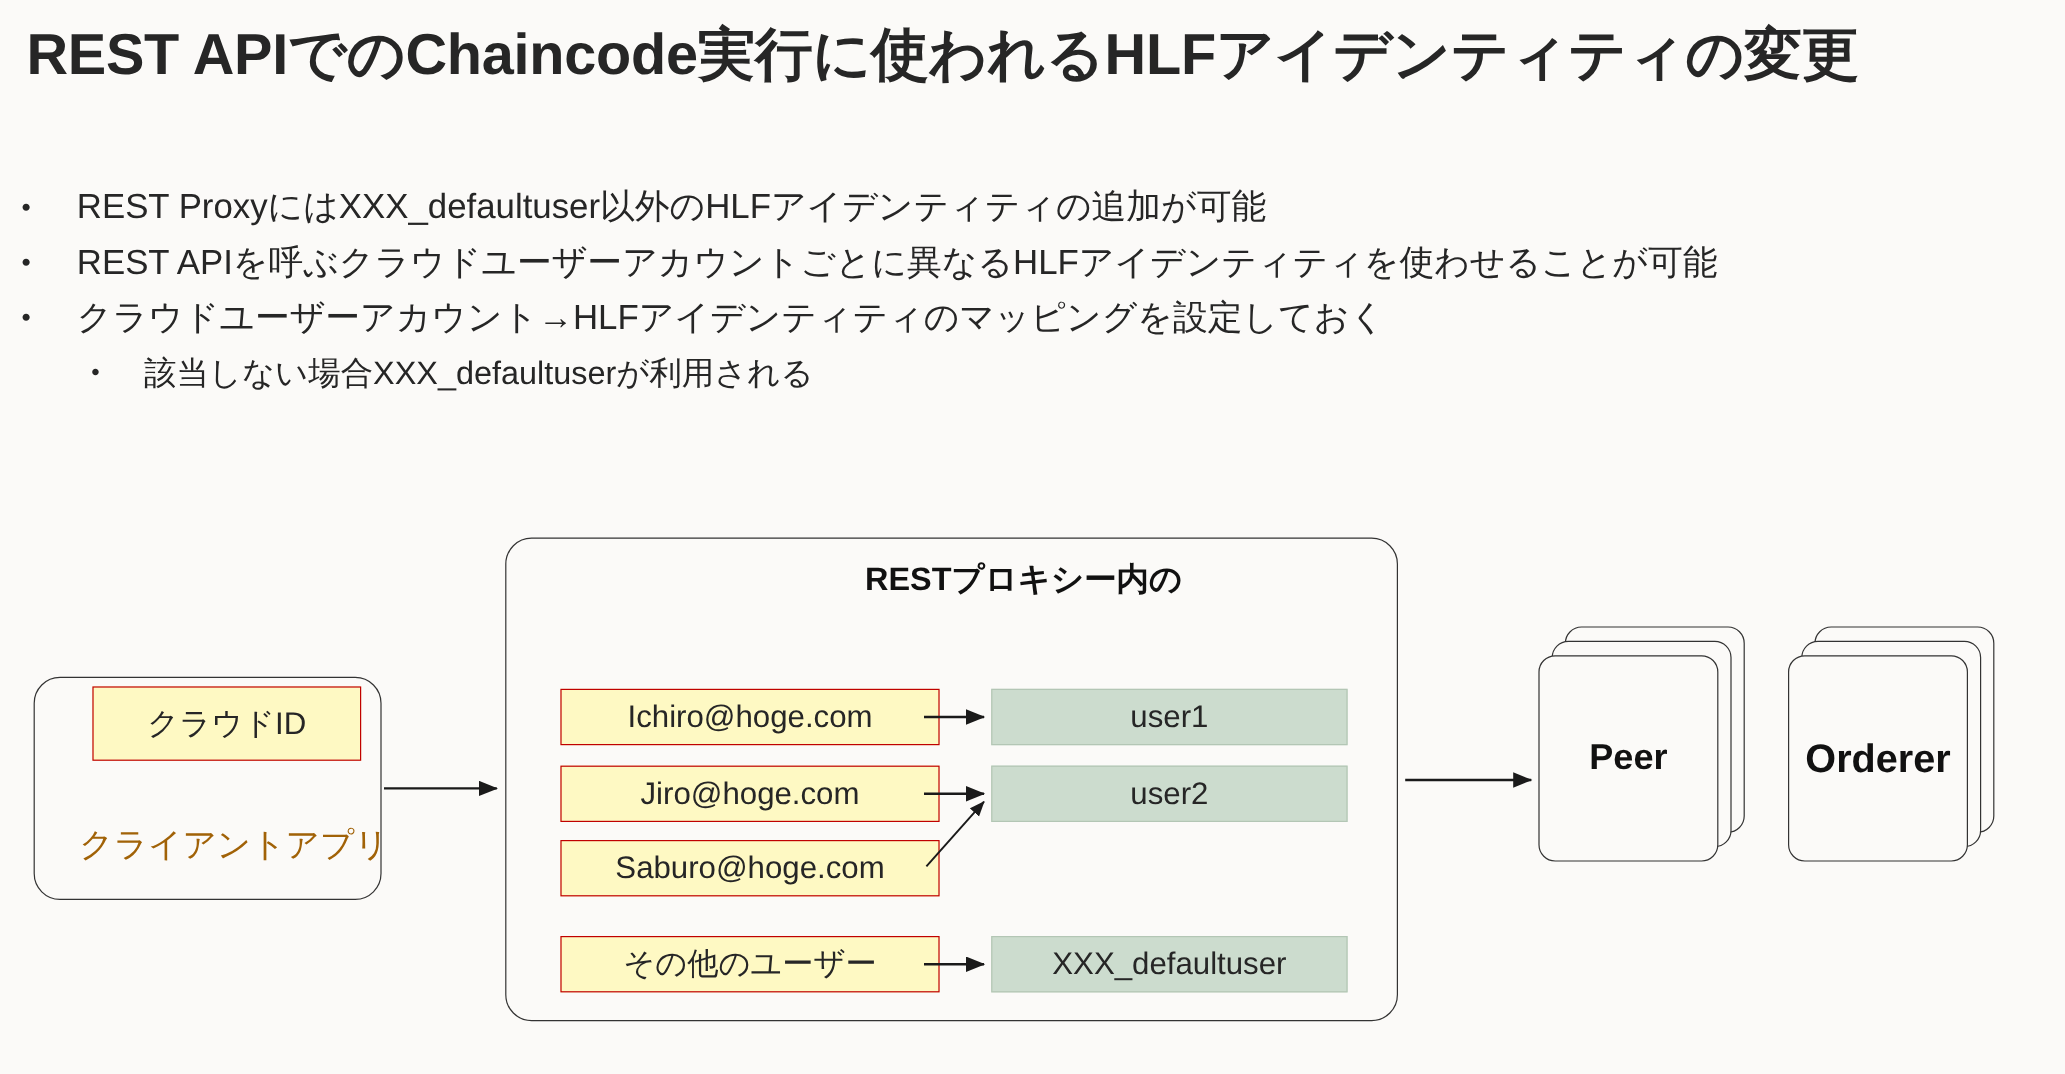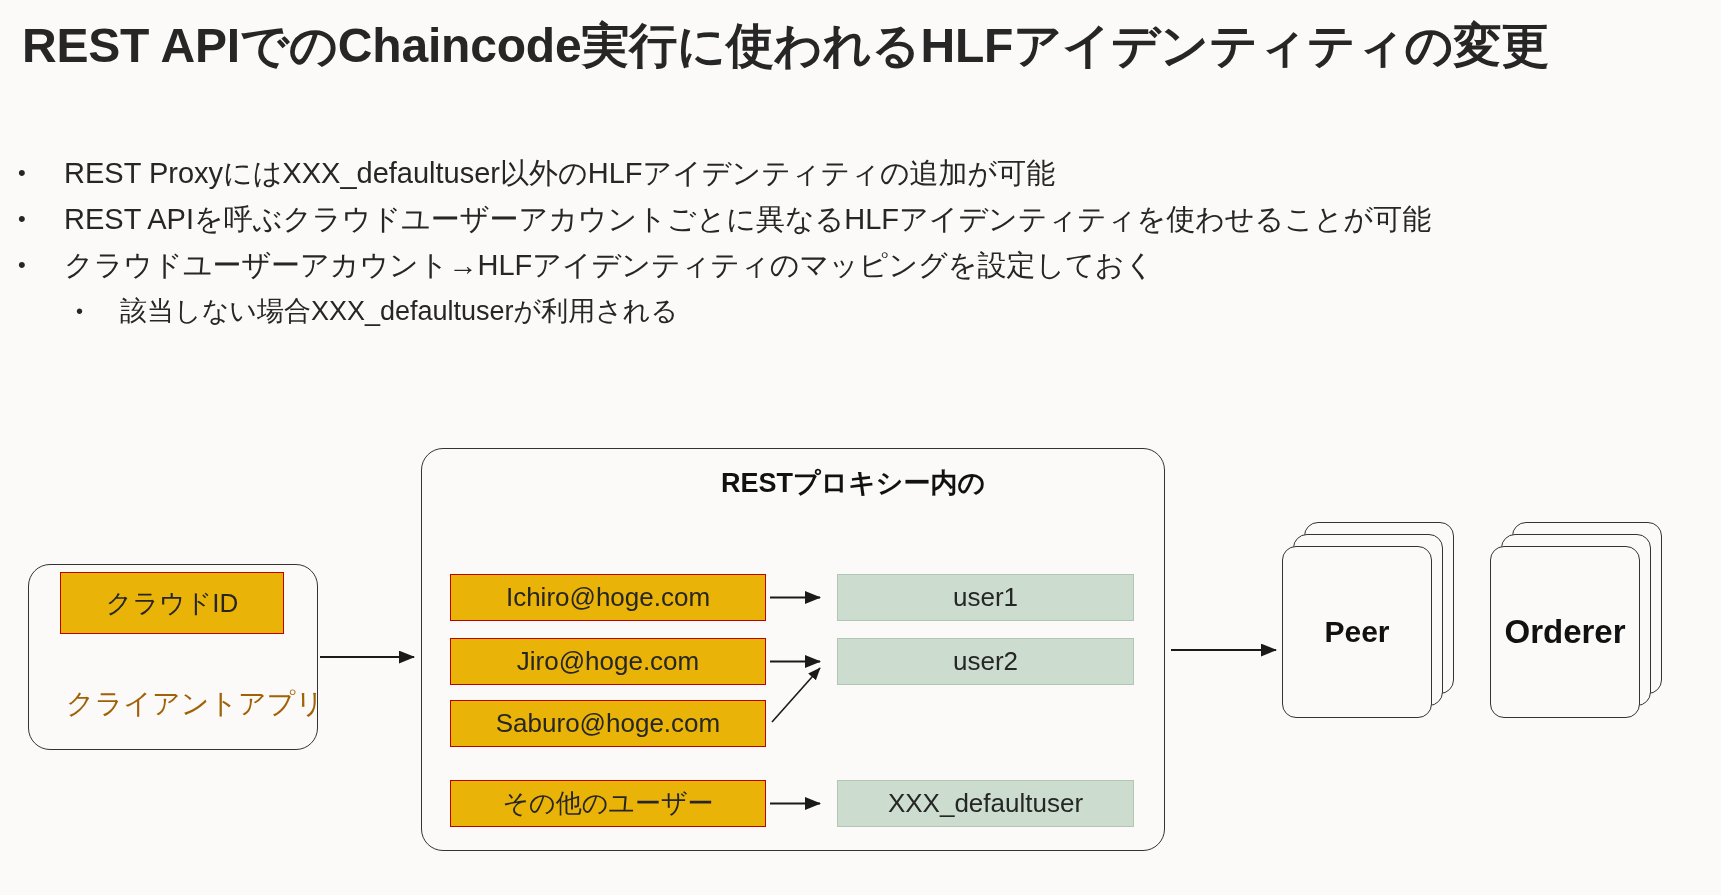--- a/index.html
+++ b/index.html
@@ -121,36 +121,37 @@
   .cell {
     position: absolute;
     display: flex;
     align-items: center;
     justify-content: center;
     font-size: 26px;
     color: #262626;
     white-space: nowrap;
   }
   .cell.pink {
-    background: #eab308;
+    background: #fef9c3;
     border: 1.6px solid #c00000;
+    margin-left: 17px;
   }
   .cell.green {
     background: #ccdcce;
     border: 1.2px solid #b3c6b5;
   }
   .cell.cloudid {
     left: 60px;
     top: 572px;
     width: 224px;
     height: 62px;
   }
 
   .cell.src { left: 450px; width: 316px; height: 47px; }
-  .cell.dst { left: 826px; width: 297px; height: 47px; margin-left: 11px; }
+  .cell.dst { left: 826px; width: 297px; height: 47px; }
 
   .r1 { top: 574px; }
   .r2 { top: 638px; }
   .r3 { top: 700px; }
   .r4 { top: 780px; }
 
   
   .stack {
     position: absolute;
     width: 172px;

